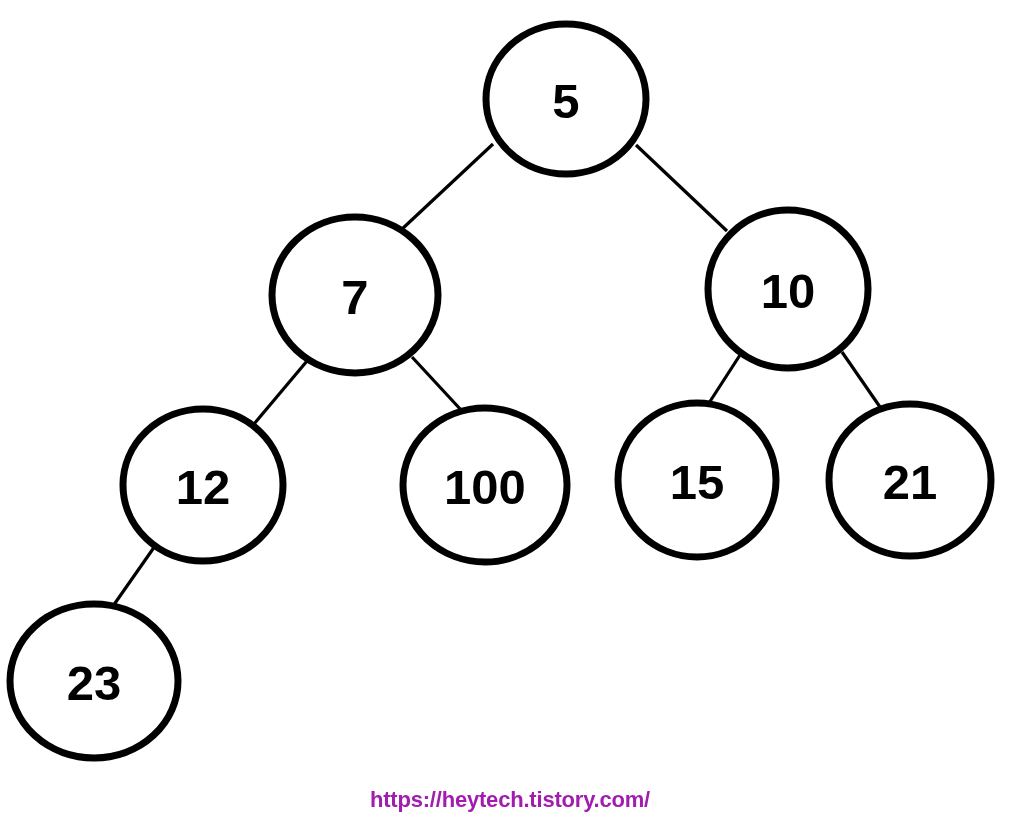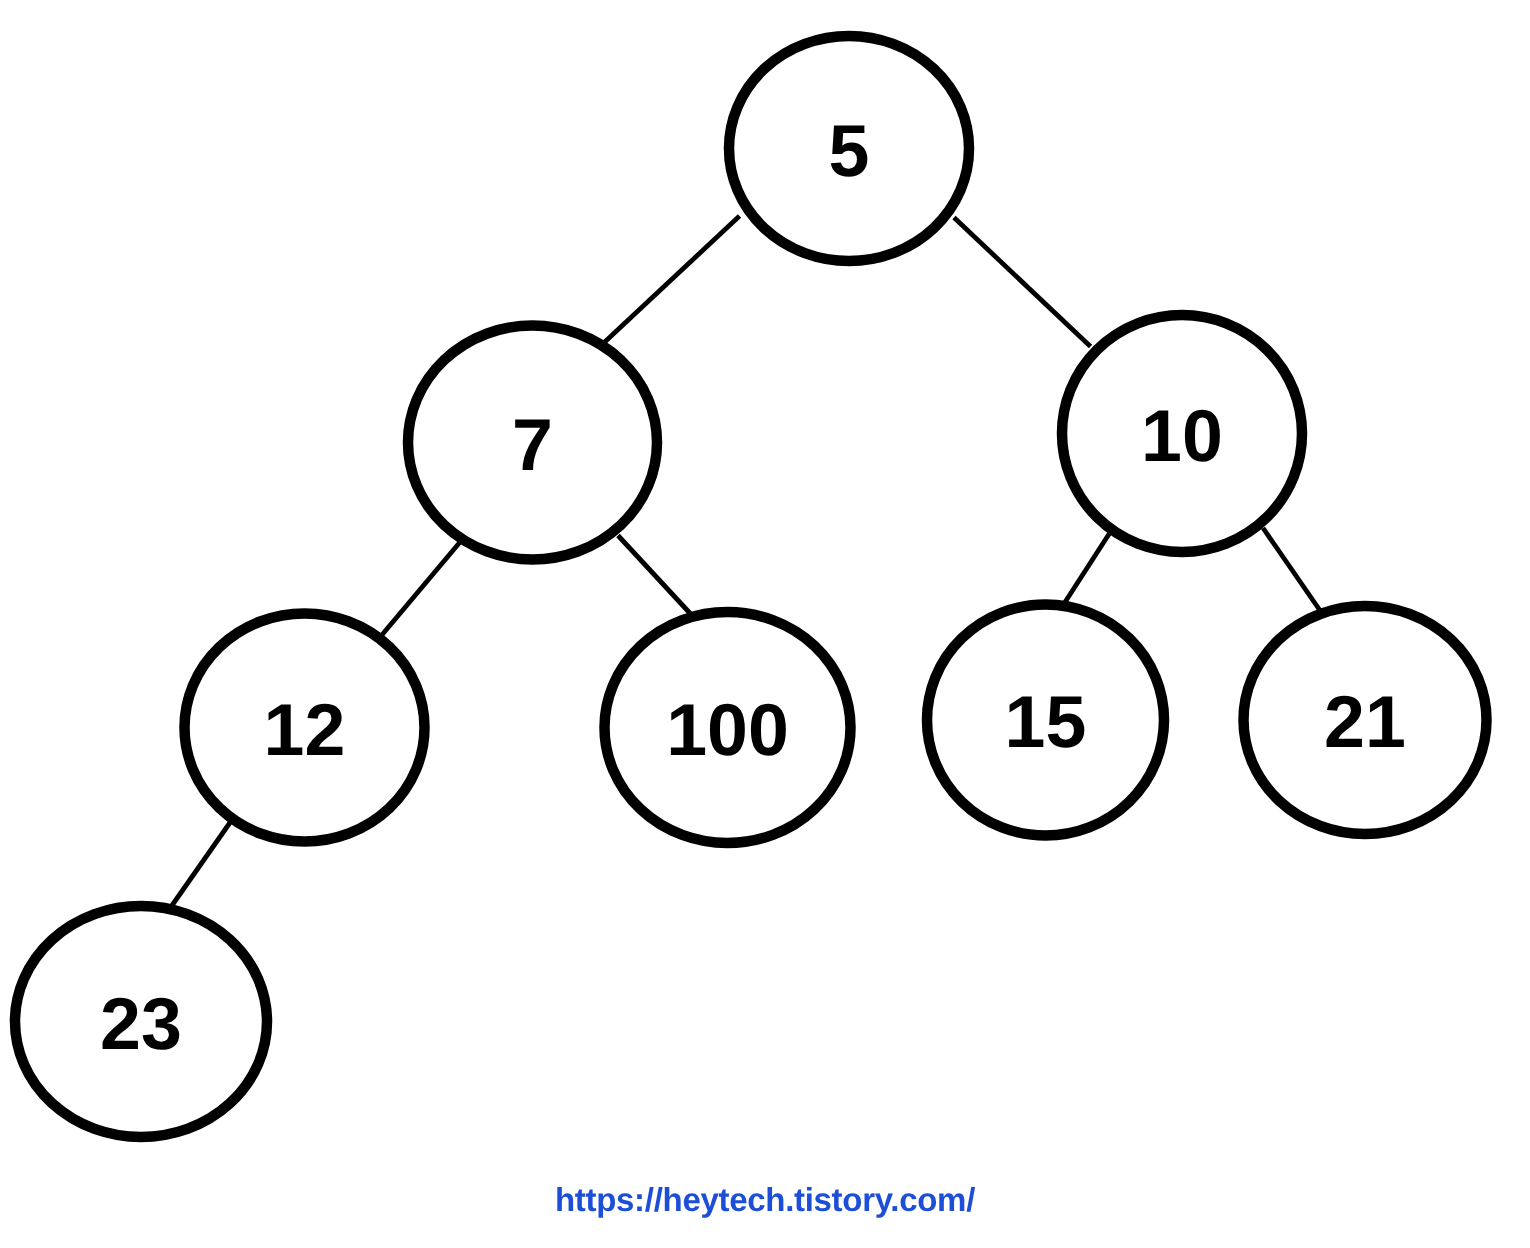--- a/index.html
+++ b/index.html
@@ -103,15 +103,15 @@
           <ellipse class="node-ellipse" cx="910" cy="480" rx="81" ry="76" fill="#ffffff" stroke="#000000"></ellipse>
           <text class="node-label" x="910" y="482">21</text>
         </g>
         <g>
           <ellipse class="node-ellipse" cx="94" cy="681" rx="84" ry="77" fill="#ffffff" stroke="#000000"></ellipse>
           <text class="node-label" x="94" y="683">23</text>
         </g>
       </g>
   </svg>
 
-  <div class="watermark" style="color: #1d4ed8;">https://heytech.tistory.com/</div>
+  <div class="watermark" style="color: #a21caf;">https://heytech.tistory.com/</div>
 
 </div>
 
 </body></html>

